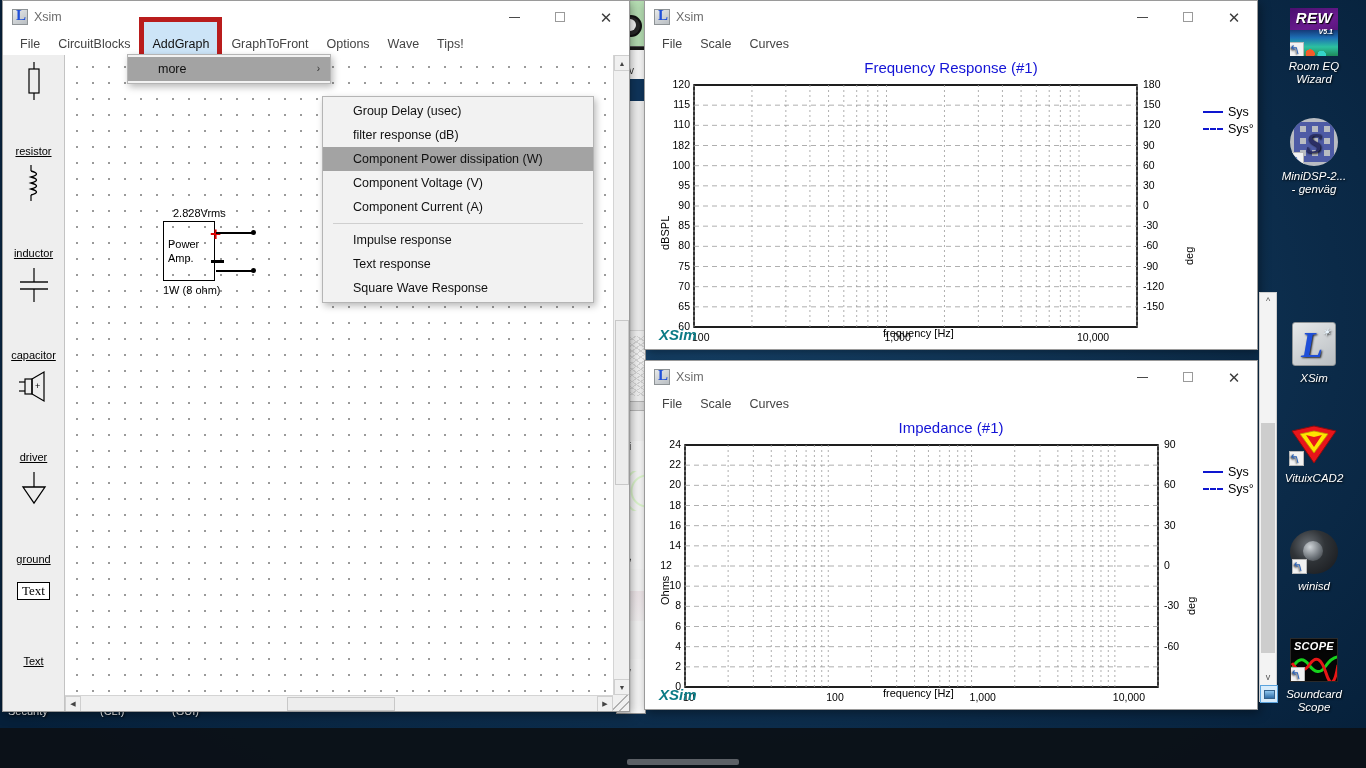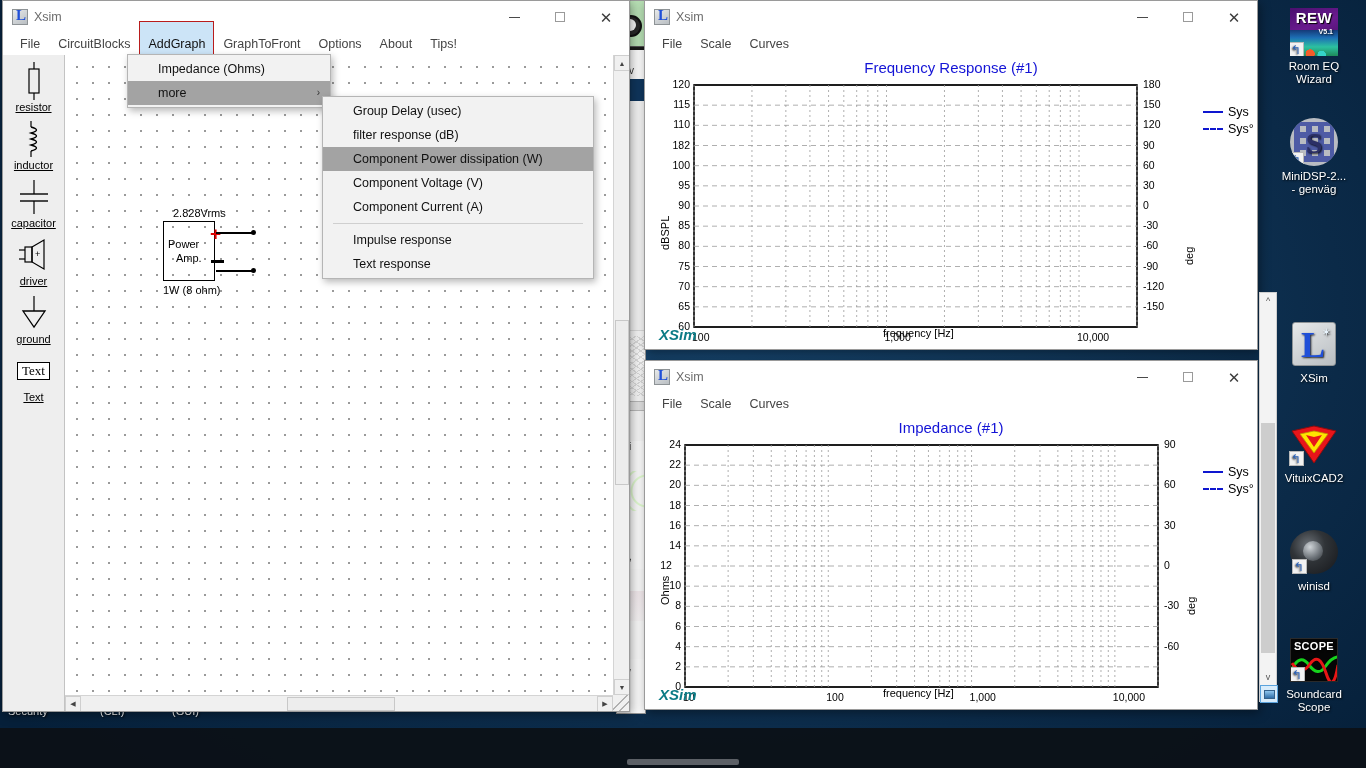--- a/index.html
+++ b/index.html
@@ -8,21 +8,21 @@
     width:1366px; height:768px; overflow:hidden; position:relative;
     font-family:"Liberation Sans", sans-serif;
     background:#0a2744;
     background-image:
       radial-gradient(ellipse 900px 620px at 52% 42%, #17456e 0%, #123a5e 35%, #0b2a48 70%, #06203a 100%);
   }
 
   
   .desk-icon{
     position:absolute; width:96px; text-align:center; color:#fff;
-    font-size:11.5px; line-height:13px; text-shadow:1px 1px 2px rgba(0,0,0,.85);
+    font-size:11.5px; line-height:13px; text-shadow:1px 1px 2px rgba(0,0,0,.85);font-style:italic;
   }
   .desk-icon .glyph{
     width:48px; height:48px; margin:0 auto 4px; position:relative;
     display:flex; align-items:center; justify-content:center;
   }
   .shortcut-arrow{
     position:absolute; left:-1px; bottom:-1px; width:15px; height:15px;
     background:#f2f2f2; border:1px solid #b9b9b9;
     display:flex; align-items:center; justify-content:center;
     font-size:11px; color:#2a62b8; line-height:1;
@@ -85,30 +85,30 @@
   .title-txt{ font-size:12.5px; color:#6d6d6d; }
   .wbtns{ position:absolute; right:0; top:0; height:32px; display:flex; }
   .wbtn{ width:46px; height:32px; display:flex;align-items:center;justify-content:center;
          color:#4a4a4a; font-size:13px; }
   .wbtn .min{ width:11px; height:1px; background:#4a4a4a; display:block; }
   .wbtn .max{ width:10px; height:10px; border:1px solid #9a9a9a; display:block; }
   .wbtn .cls{ font-size:15px; color:#3c3c3c; line-height:1; }
   .menubar{ height:22px; display:flex; align-items:center; padding-left:8px;
             font-size:12.5px; color:#333; background:#fff; }
   .menubar .mi{ padding:2px 9px; color:#444; }
-  .menubar .mi.active{ background:#cce4f7; color:#111; border:1px solid #b91c1c; padding:15px 8px; }
+  .menubar .mi.active{ background:#cce4f7; color:#111; border:5px solid #b91c1c; padding:15px 8px; }
 
   
   #xsim-main{ left:2px; top:0; width:628px; height:712px; }
   .editor-body{ position:absolute; left:0; top:54px; right:0; bottom:0; background:#dfdfdf; display:flex; }
   .palette{ width:62px; background:#eeeeee; border-right:1px solid #c3c3c3; padding-top:6px;
             display:flex; flex-direction:column; align-items:center; }
   .pal-item{ width:58px; margin-bottom:6px; text-align:center; color:#000; font-size:11px; }
   .pal-item .g{ height:40px; display:flex; align-items:center; justify-content:center; }
-  .pal-item .lbl{ text-decoration:underline; font-size:11px; }
+  .pal-item .lbl{ text-decoration:underline; font-size:11px;margin-top:44px; }
   .pal-text-box{ border:1px solid #000; background:#fff; padding:0 4px; font-size:13px;
                  font-family:"Liberation Serif",serif; }
 
   .canvas-wrap{ flex:1; position:relative; background:#fff; overflow:hidden; }
   .canvas{ position:absolute; inset:0; right:16px; bottom:16px; background:#fff;
     background-image: radial-gradient(#9a9a9a 0.8px, transparent 0.9px);
     background-size:16px 16px; background-position:4px 4px; }
 
   .vscroll{ position:absolute; right:0; top:0; bottom:16px; width:16px; background:#f0f0f0;
             border-left:1px solid #d4d4d4; }
@@ -120,21 +120,21 @@
   .grip{ position:absolute; right:0; bottom:0; width:16px; height:16px; background:#f0f0f0;
          background-image:linear-gradient(135deg,transparent 42%,#b0b0b0 42%,#b0b0b0 50%,transparent 50%,transparent 67%,#b0b0b0 67%,#b0b0b0 75%,transparent 75%); }
 
   
   .ckt{ position:absolute; left:98px; top:152px; }
   .ckt .vrms{ font-size:11px; color:#000; margin-bottom:2px; margin-left:10px;
               font-family:"Liberation Sans",sans-serif; }
   .ckt .box{ width:52px; height:60px; border:1.5px solid #000; background:transparent; position:relative;
              font-size:11px; color:#000; }
   .ckt .box .t1{ position:absolute; left:4px; top:16px; }
-  .ckt .box .t2{ position:absolute; left:12px; top:30px;text-align:center; }
+  .ckt .box .t2{ position:absolute; left:4px; top:30px;text-align:center; }
   .ckt .plus{ position:absolute; left:46px; top:6px; color:#e00000; font-size:19px; font-weight:bold; line-height:12px; }
   .ckt .minus{ position:absolute; left:47px; top:38px; width:13px; height:3px; background:#000; }
   .ckt .lead-t{ position:absolute; left:52px; top:10px; width:38px; height:1.5px; background:#000; }
   .ckt .lead-b{ position:absolute; left:52px; top:48px; width:38px; height:1.5px; background:#000; }
   .ckt .dot{ position:absolute; width:5px; height:5px; border-radius:50%; background:#000; }
   .ckt .wlbl{ font-size:11px; color:#000; margin-top:3px; }
 
   
   .menu{ position:absolute; background:#f2f2f2; border:1px solid #b5b5b5;
          box-shadow:2px 3px 7px rgba(0,0,0,.28); padding:2px 0; font-size:12.5px; color:#111; z-index:40; }
@@ -292,21 +292,21 @@
         </div>
     </div>
   </div>
 
   <div class="menubar" style="position:absolute;left:0;top:32px;right:0;">
     <div class="mi">File</div>
     <div class="mi">CircuitBlocks</div>
     <div class="mi active">AddGraph</div>
     <div class="mi">GraphToFront</div>
     <div class="mi">Options</div>
-    <div class="mi">About</div>
+    <div class="mi">Wave</div>
     <div class="mi">Tips!</div>
   </div>
 
   <div class="editor-body">
 
     <div class="palette">
       <div class="pal-item">
         <div class="g">
           <svg width="26" height="38" viewBox="0 0 26 38">
             <line x1="13" y1="0" x2="13" y2="7" stroke="#000" stroke-width="1.2"></line>
@@ -398,37 +398,37 @@
       <div class="hscroll">
         <div class="sb-btn" style="position:absolute;left:0;top:0;">◀</div>
         <div class="sb-thumb" style="position:absolute;left:222px;top:1px;width:108px;height:14px;"></div>
         <div class="sb-btn" style="position:absolute;right:0;top:0;">▶</div>
       </div>
       <div class="grip"></div>
     </div>
   </div>
 
   <div class="menu" style="left:124px; top:53px; width:204px;">
-    <div class="row">Impedance (Ohms)</div>
     <div class="row sel">
       <span>more</span>
       <span class="arr">›</span>
     </div>
   </div>
 </div>
 
 <div class="menu" style="left:322px; top:96px; width:272px; z-index:60;">
   <div class="row">Group Delay (usec)</div>
   <div class="row">filter response (dB)</div>
   <div class="row sel">Component Power dissipation (W)</div>
   <div class="row">Component Voltage (V)</div>
   <div class="row">Component Current (A)</div>
   <div class="sep"></div>
   <div class="row">Impulse response</div>
   <div class="row">Text response</div>
+  <div class="row">Square Wave Response</div>
 </div>
 
 <div class="gwin" id="gwin-fr">
   <div class="titlebar">
     <div class="title-ic"></div>
     <div class="title-txt">Xsim</div>
     <div class="wbtns">
       <div class="wbtn">
           <span class="min"></span>
         </div>

